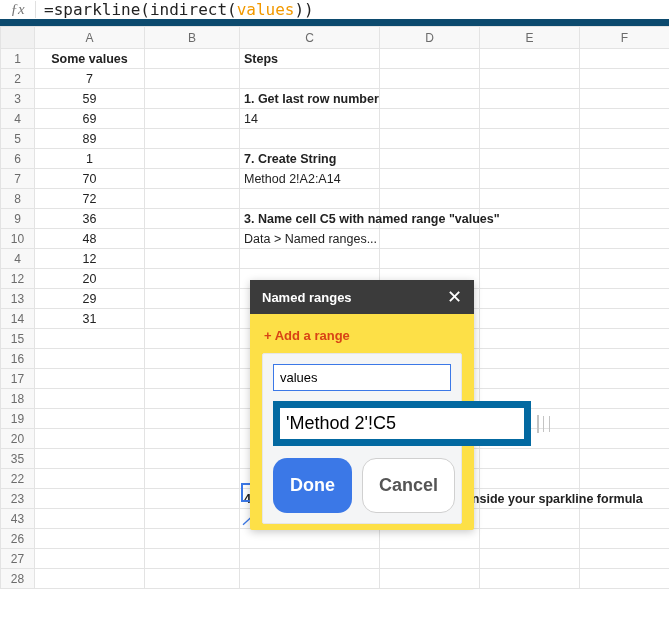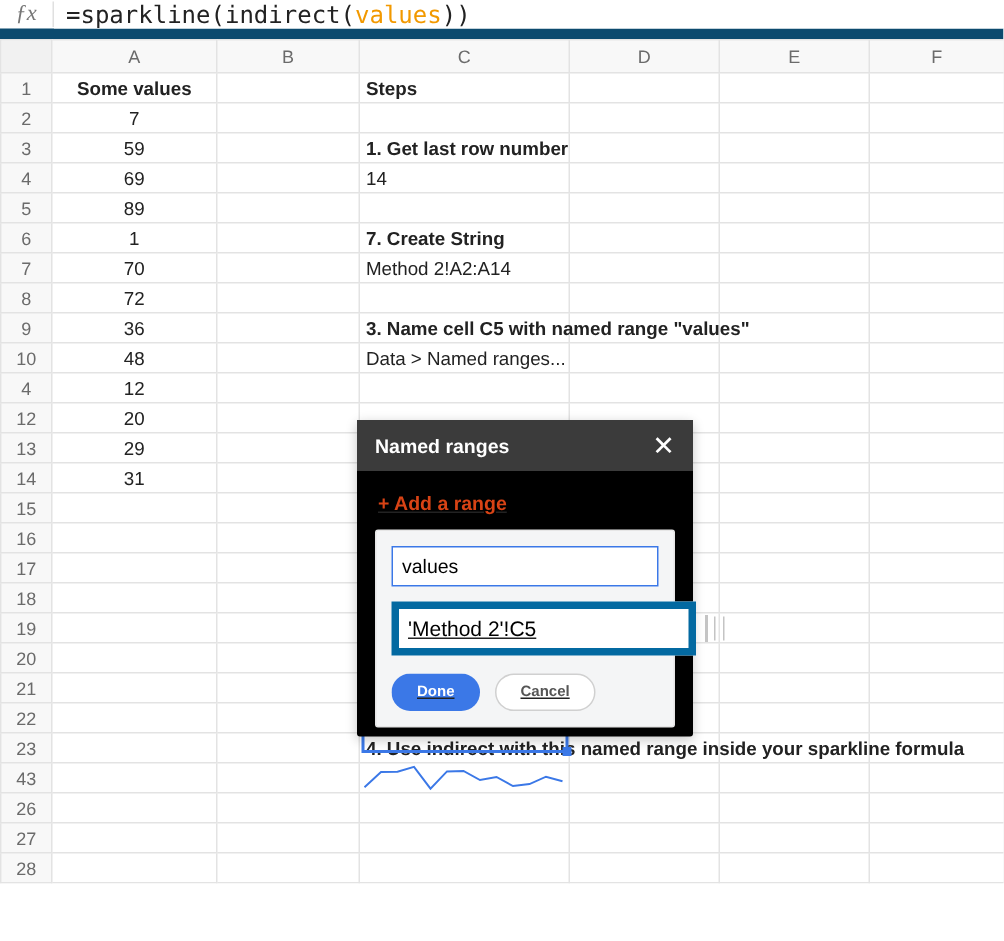--- a/index.html
+++ b/index.html
@@ -103,45 +103,45 @@
   .active-cell .handle {
     position: absolute;
     right: -4px; bottom: -4px;
     width: 6px; height: 6px;
     background: #3b78e7;
   }
 
   
   .panel {
     position: absolute;
-    left: 238px;
+    left: 250px;
     top: 280px;
     width: 224px;
-    background: #000000;
+    background: #fde047;
     box-shadow: 0 2px 8px rgba(0,0,0,0.22);
     border-radius: 2px;
     font-size: 13px;
   }
   .panel-header {
     background: #3b3b3b;
     color: #fff;
     display: flex;
     align-items: center;
     justify-content: space-between;
     padding: 8px 12px;
     font-weight: 600;
     font-size: 13px;
   }
   .panel-header .close {
     font-size: 18px;
     line-height: 1;
     cursor: pointer;
     font-weight: 400;
   }
-  .panel-body { padding: 10px 12px 6px; text-decoration: underline; }
+  .panel-body { padding: 10px 12px 6px; }
   .add-range {
     color: #d84315;
     font-weight: 600;
     cursor: pointer;
     padding: 4px 0 10px 2px;
     font-size: 13px;
   }
   .range-card {
     background: #f4f5f6;
     border: 1px solid #e6e6e6;
@@ -157,43 +157,43 @@
     margin-bottom: 10px;
   }
   .range-ref-row {
     display: flex;
     align-items: center;
     gap: 6px;
     margin-bottom: 12px;
   }
   .range-ref-row input[type="text"].ref {
     flex: 1;
-    border: 5px solid #0369a1;
+    border: 7px solid #0369a1;
     background: #fff;
     padding: 5px 6px;
-    font-size: 14px;
+    font-size: 18px;
   }
   .grid-icon {
     width: 18px; height: 18px;
     border: 1px solid #c4c4c4;
     background: #fff;
     position: relative;
   }
   .grid-icon::before, .grid-icon::after {
     content: "";
     position: absolute;
     background: #c4c4c4;
   }
   .grid-icon::before { left:5px; top:0; width:1px; height:100%; box-shadow: 6px 0 #c4c4c4; }
   .grid-icon::after  { top:5px; left:0; height:1px; width:100%; box-shadow: 0 6px #c4c4c4; }
   .panel-actions { display: flex; gap: 10px; }
   .btn {
     border: 1px solid transparent;
-    padding: 6px 16px;
-    font-size: 10px;
+    padding: 16px 16px;
+    font-size: 18px;
     font-weight: 600;
     border-radius: 14px;
     cursor: pointer;
     background: #fff;
   }
   .btn-primary { background: #3b78e7; color: #fff; }
   .btn-secondary { background: #fff; color: #555; border-color: #d0d0d0; }
 
   
   .sparkline { width: 134px; height: 17px; display: block; }
@@ -411,21 +411,21 @@
         <tr>
           <th>20</th>
           <td class="left"></td>
           <td class="left"></td>
           <td class="left"></td>
           <td class="left"></td>
           <td class="left"></td>
           <td class="left"></td>
         </tr>
         <tr>
-          <th>21</th>
+          <th>35</th>
           <td class="left"></td>
           <td class="left"></td>
           <td class="left"></td>
           <td class="left"></td>
           <td class="left"></td>
           <td class="left"></td>
         </tr>
         <tr>
           <th>22</th>
           <td class="left"></td>

